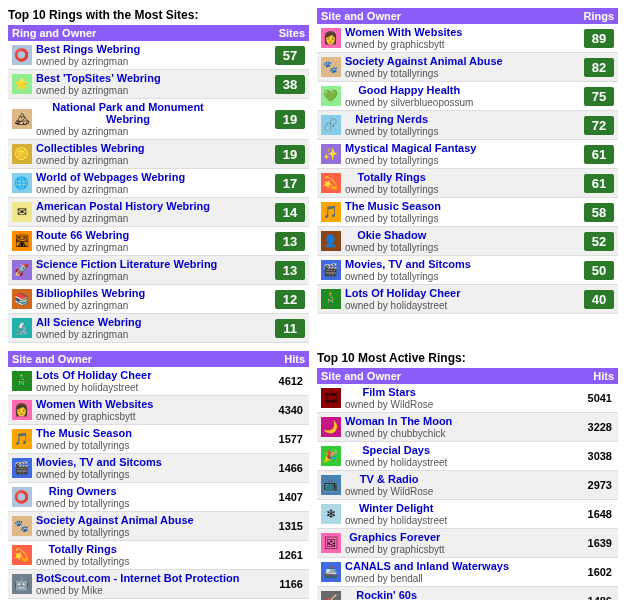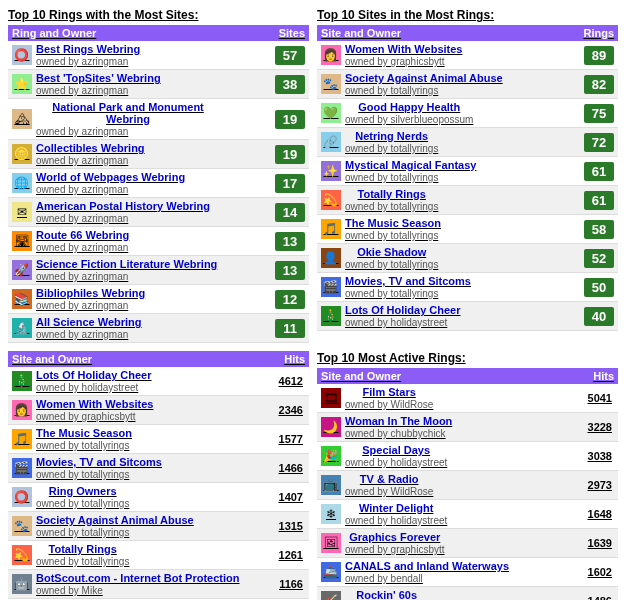--- a/index.html
+++ b/index.html
@@ -10,21 +10,20 @@
       width: 626px;
     }
     .outer {
       display: grid;
       grid-template-columns: 1fr 1fr;
       gap: 0;
       padding: 4px;
     }
     .panel {
       padding: 4px;
-      text-decoration: underline;
     }
     .panel-title {
       font-weight: bold;
       font-size: 12px;
       margin-bottom: 3px;
       color: #000;
     }
     table {
       width: 100%;
       border-collapse: collapse;
@@ -208,21 +207,20 @@
                 <div class="icon-box" style="background: rgb(32, 178, 170); font-size: 12px; line-height: 20px; text-align: center;">🔬</div>
                 <div><span class="site-name">All Science Webring</span><span class="owner-name">owned by azringman</span></div>
               </div>
             </td>
             <td class="count-cell"><span class="count-badge">11</span></td>
           </tr>
         </tbody>
       </table>
     </div>
     <div class="panel">
-      <div class="panel-title">Top 10 Sites in the Most Rings:</div>
       <table>
         <thead>
           <tr>
             <th>Site and Owner</th>
             <th class="hits">Rings</th>
           </tr>
         </thead>
         <tbody>
           <tr>
             <td>
@@ -335,21 +333,21 @@
             </td>
             <td class="hits-cell">4612</td>
           </tr>
           <tr>
             <td>
               <div class="cell-icon-name">
                 <div class="icon-box" style="background: rgb(255, 105, 180); font-size: 12px; line-height: 20px; text-align: center;">👩</div>
                 <div><span class="site-name">Women With Websites</span><span class="owner-name">owned by graphicsbytt</span></div>
               </div>
             </td>
-            <td class="hits-cell">2346</td>
+            <td class="hits-cell">4340</td>
           </tr>
           <tr>
             <td>
               <div class="cell-icon-name">
                 <div class="icon-box" style="background: rgb(255, 165, 0); font-size: 12px; line-height: 20px; text-align: center;">🎵</div>
                 <div><span class="site-name">The Music Season</span><span class="owner-name">owned by totallyrings</span></div>
               </div>
             </td>
             <td class="hits-cell">1577</td>
           </tr>

